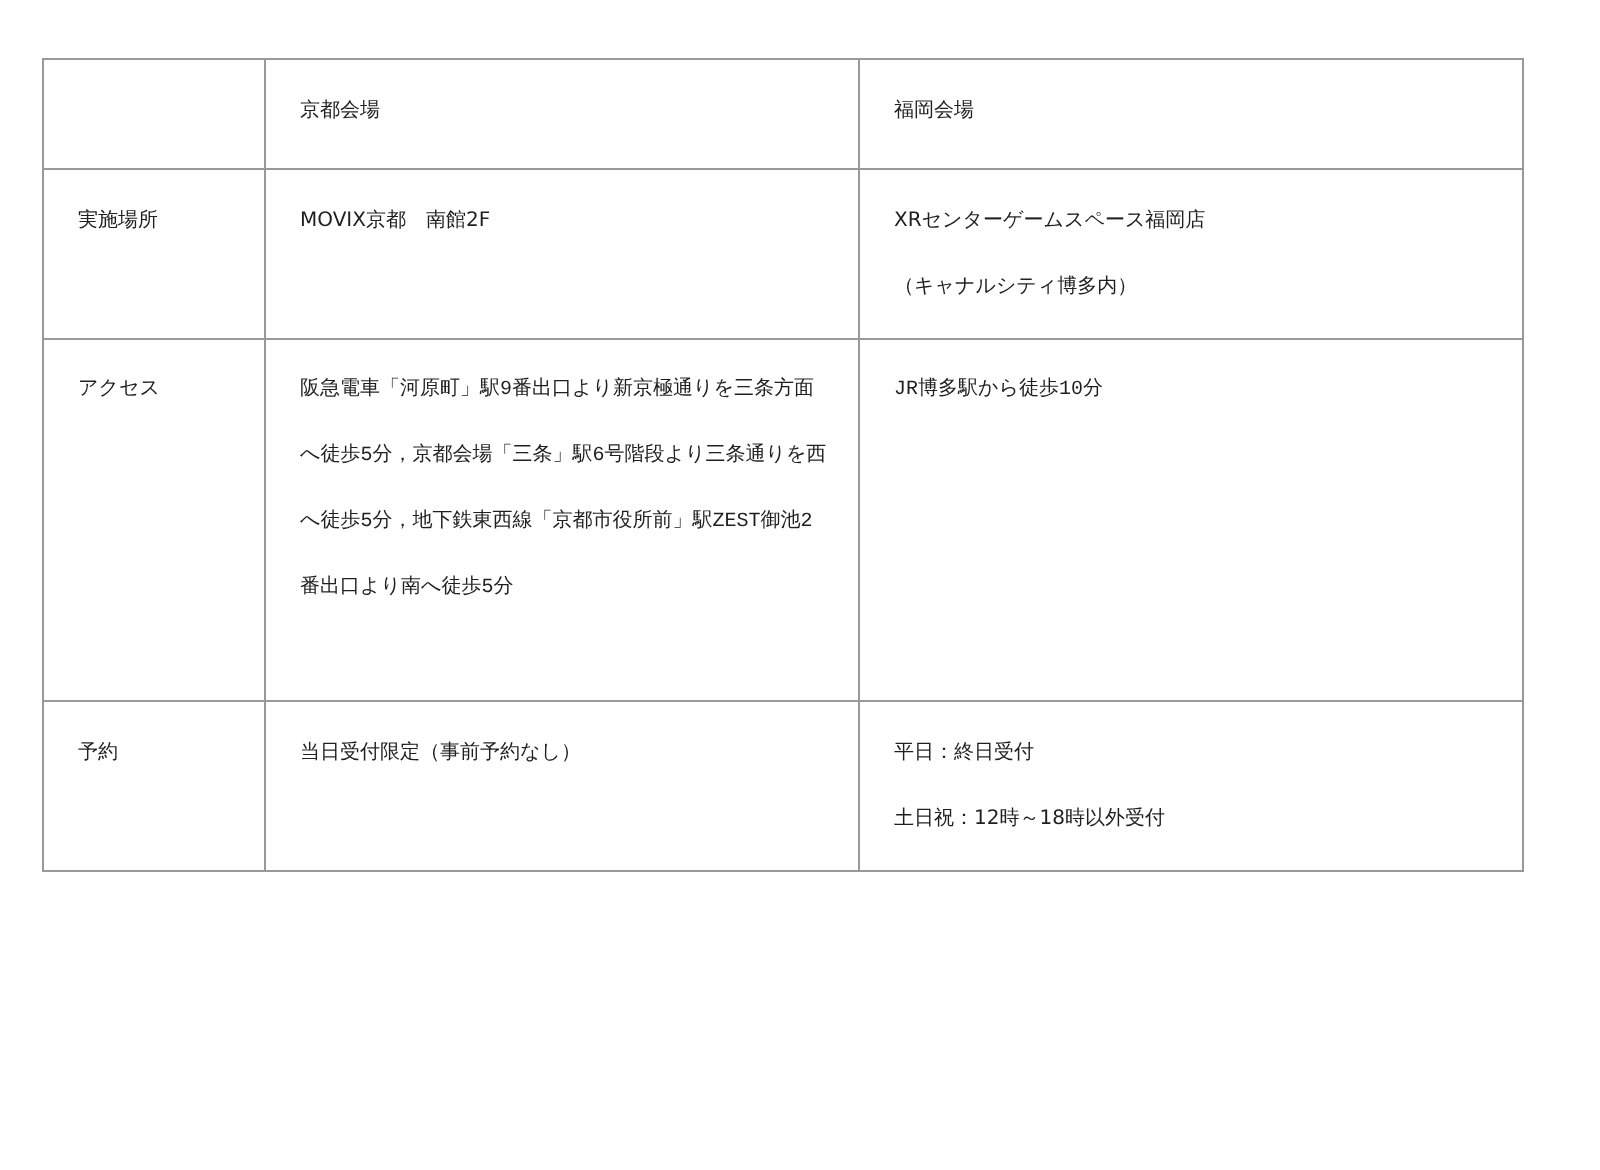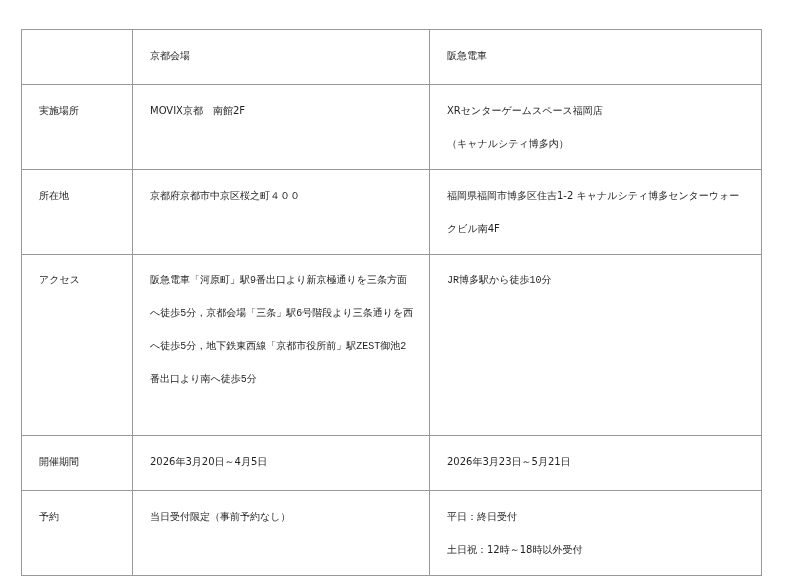--- a/index.html
+++ b/index.html
@@ -52,42 +52,32 @@
 <table class="venue-table">
   <colgroup>
     <col class="c1">
     <col class="c2">
     <col class="c3">
   </colgroup>
   <tbody>
     <tr class="r-header">
       <th></th>
       <th>京都会場</th>
-      <th>阪急電車</th>
+      <th>福岡会場</th>
     </tr>
     <tr class="r-venue">
       <th>実施場所</th>
       <td>MOVIX京都　南館2F</td>
       <td>XRセンターゲームスペース福岡店
 （キャナルシティ博多内）</td>
     </tr>
-    <tr class="r-addr">
-      <th>所在地</th>
-      <td>京都府京都市中京区桜之町４００</td>
-      <td>福岡県福岡市博多区住吉1-2 キャナルシティ博多センターウォークビル南4F</td>
-    </tr>
     <tr class="r-access">
       <th>アクセス</th>
       <td>阪急電車「河原町」駅9番出口より新京極通りを三条方面へ徒歩5分，京都会場「三条」駅6号階段より三条通りを西へ徒歩5分，地下鉄東西線「京都市役所前」駅ZEST御池2番出口より南へ徒歩5分</td>
       <td>JR博多駅から徒歩10分</td>
-    </tr>
-    <tr class="r-period">
-      <th>開催期間</th>
-      <td>2026年3月20日～4月5日</td>
-      <td>2026年3月23日～5月21日</td>
     </tr>
     <tr class="r-resv">
       <th>予約</th>
       <td>当日受付限定（事前予約なし）</td>
       <td>平日：終日受付
 土日祝：12時～18時以外受付</td>
     </tr>
   </tbody>
 </table>
 

